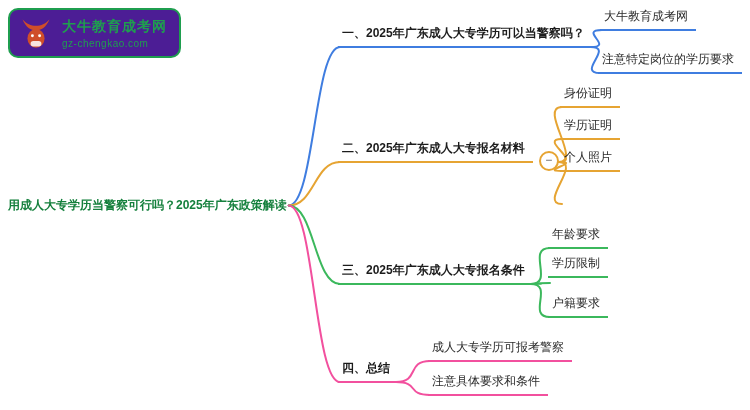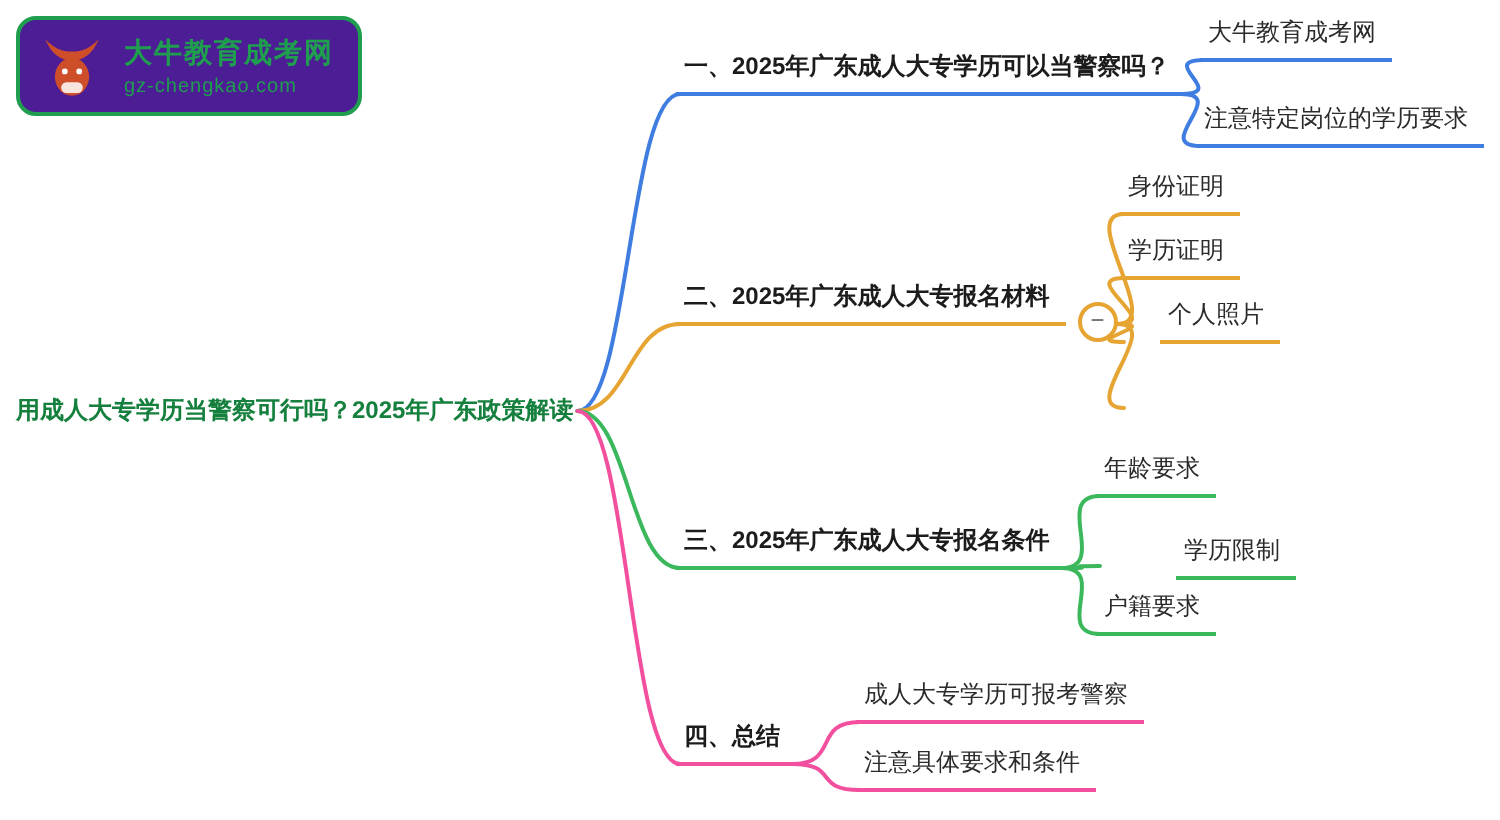--- a/index.html
+++ b/index.html
@@ -19,25 +19,25 @@
   .topic{font-weight:bold;color:#1c1c1c;}
   .root{border:none;font-weight:bold;font-size:12px;color:#15803d;padding:0;}
 
   #root{left:8px;top:198px;}
   #b0{left:338px;top:26px;}
   #b0c0{left:600px;top:9px;}
   #b0c1{left:598px;top:52px;}
   #b1{left:338px;top:141px;}
   #b1c0{left:560px;top:86px;}
   #b1c1{left:560px;top:118px;}
-  #b1c2{left:560px;top:150px;margin-left:20px;}
+  #b1c2{left:560px;top:150px;}
   #b1c3{left:560px;top:183px;}
   #b2{left:338px;top:263px;}
   #b2c0{left:548px;top:227px;}
-  #b2c1{left:548px;top:268px;margin-left:40px;}
+  #b2c1{left:548px;top:256px;}
   #b2c2{left:548px;top:296px;}
   #b3{left:338px;top:361px;}
   #b3c0{left:428px;top:340px;}
   #b3c1{left:428px;top:374px;}
 
   .toggle{position:absolute;right:-26px;bottom:-10px;width:16px;height:16px;border:2px solid;
           border-radius:50%;background:#fff;color:#666;font-size:12px;line-height:15px;
           text-align:center;font-weight:normal;cursor:pointer;}
 </style>
 </head>

